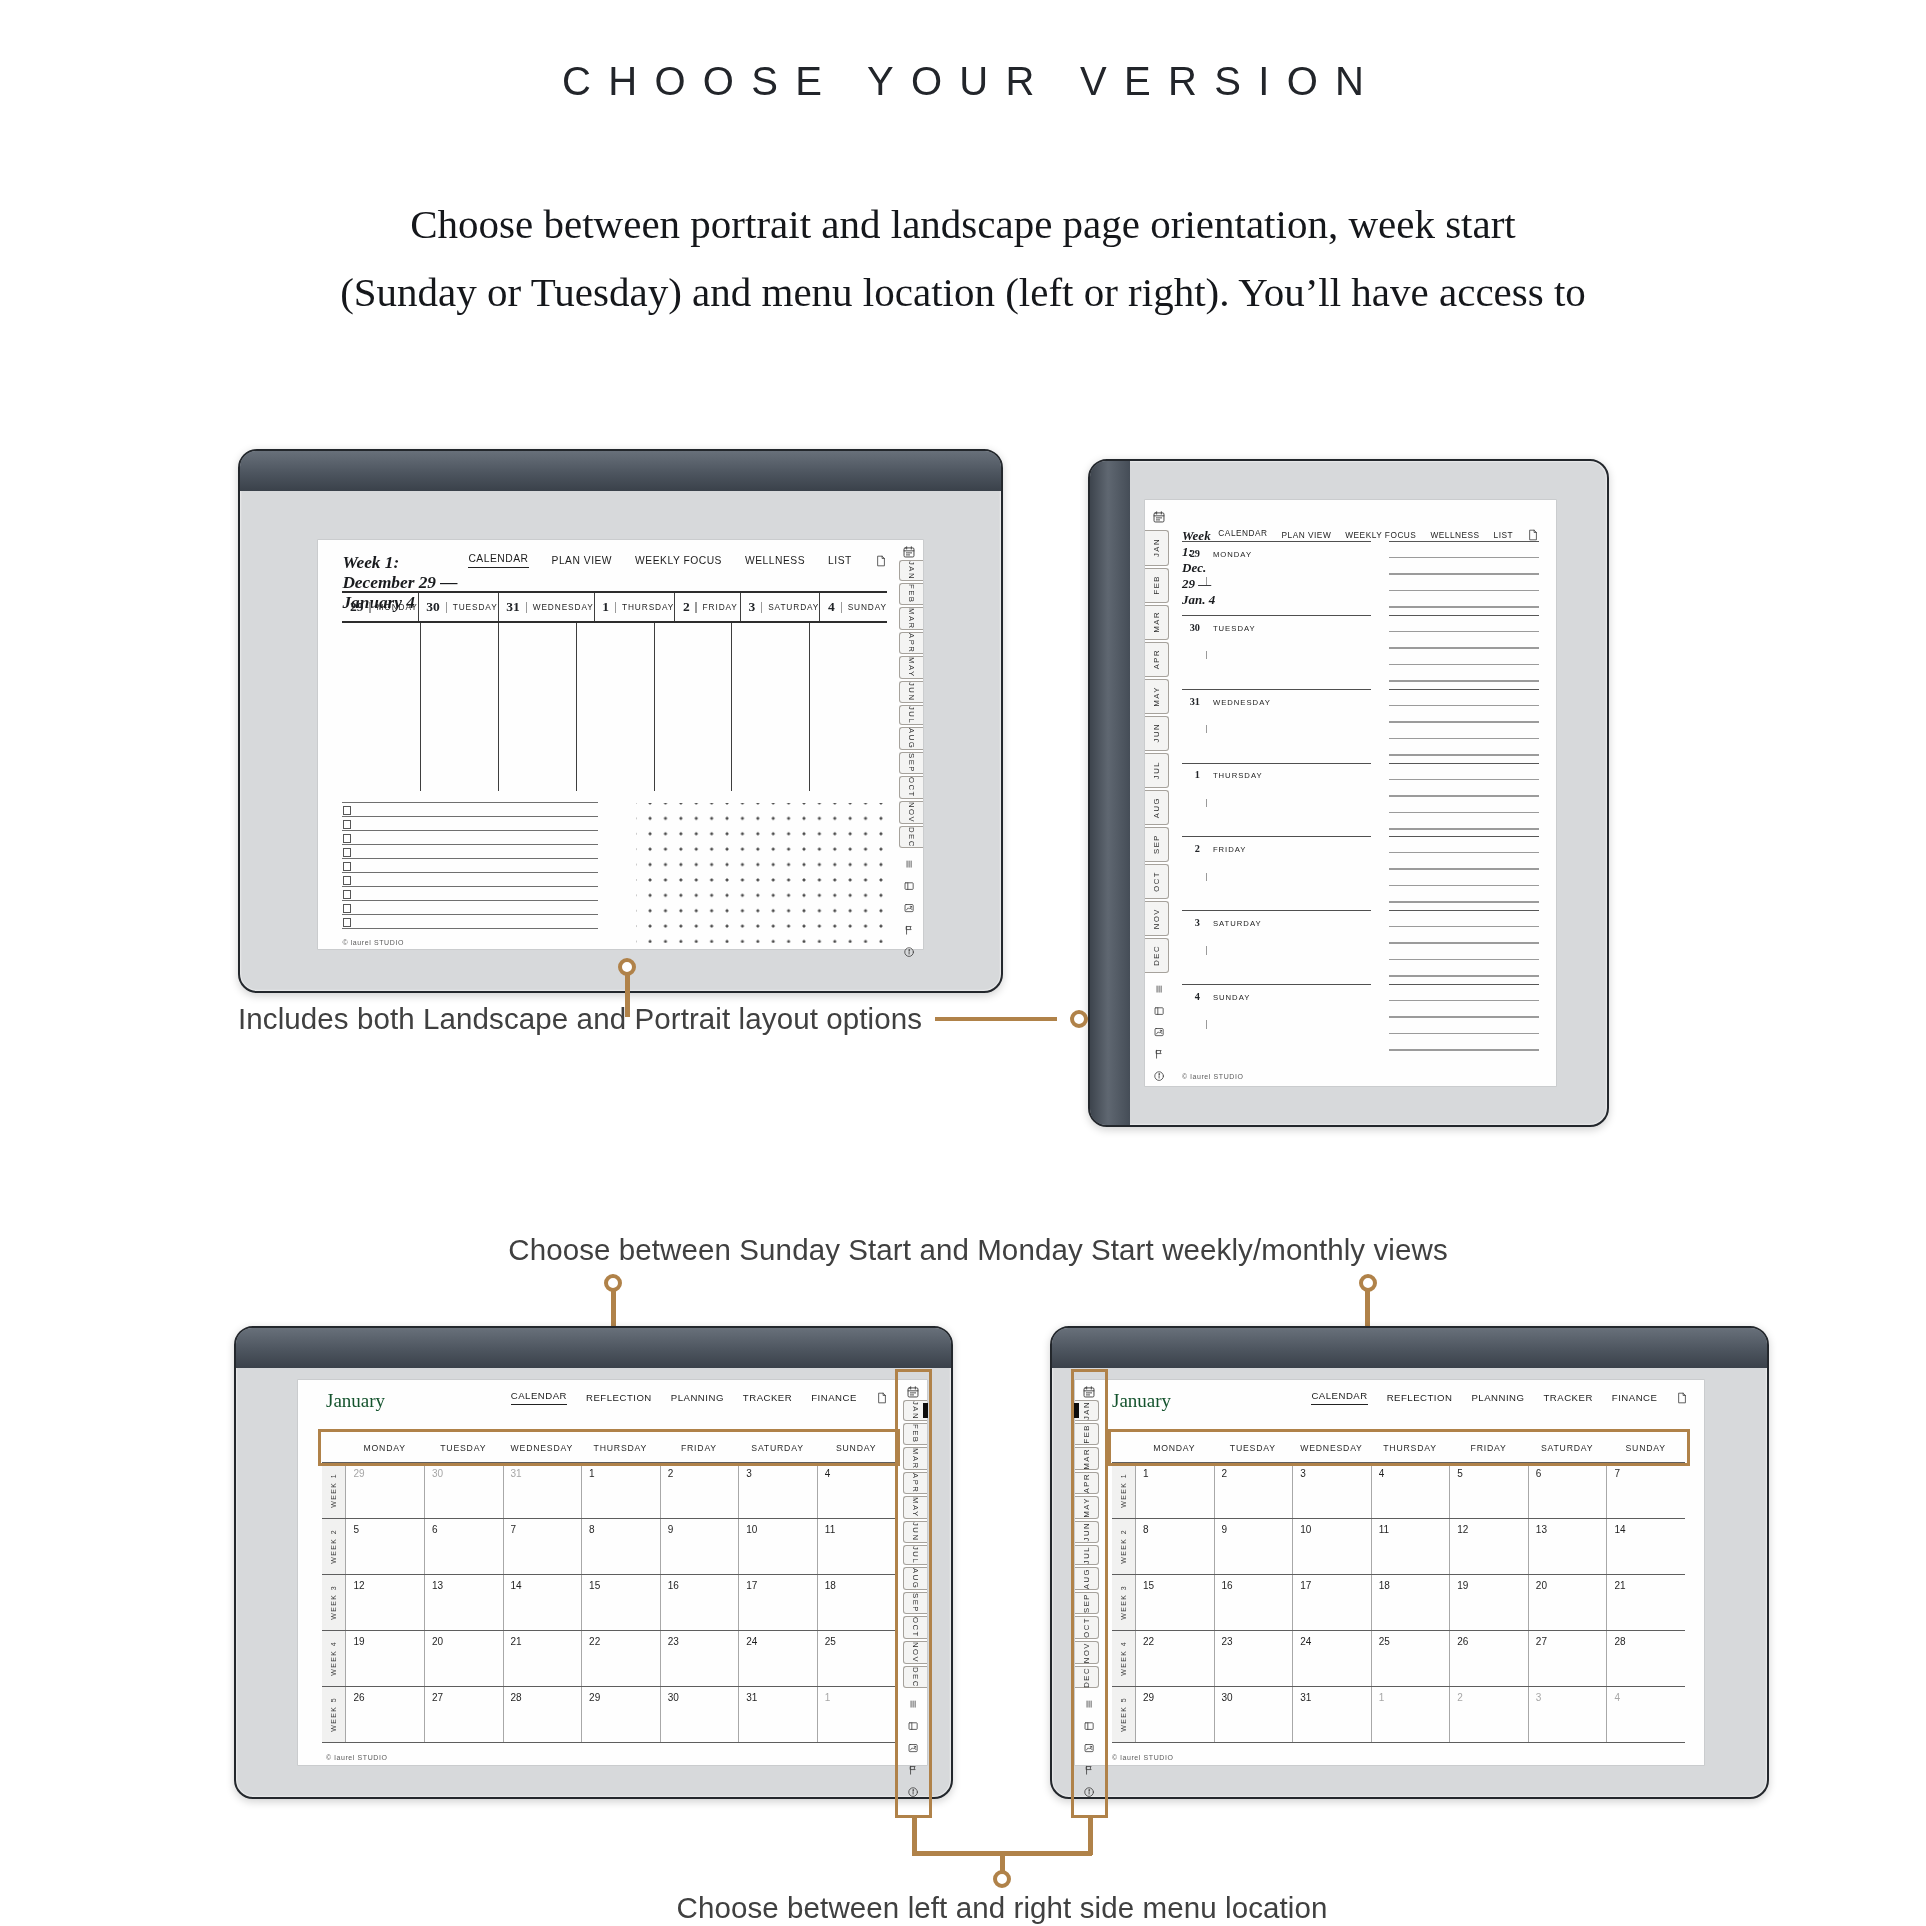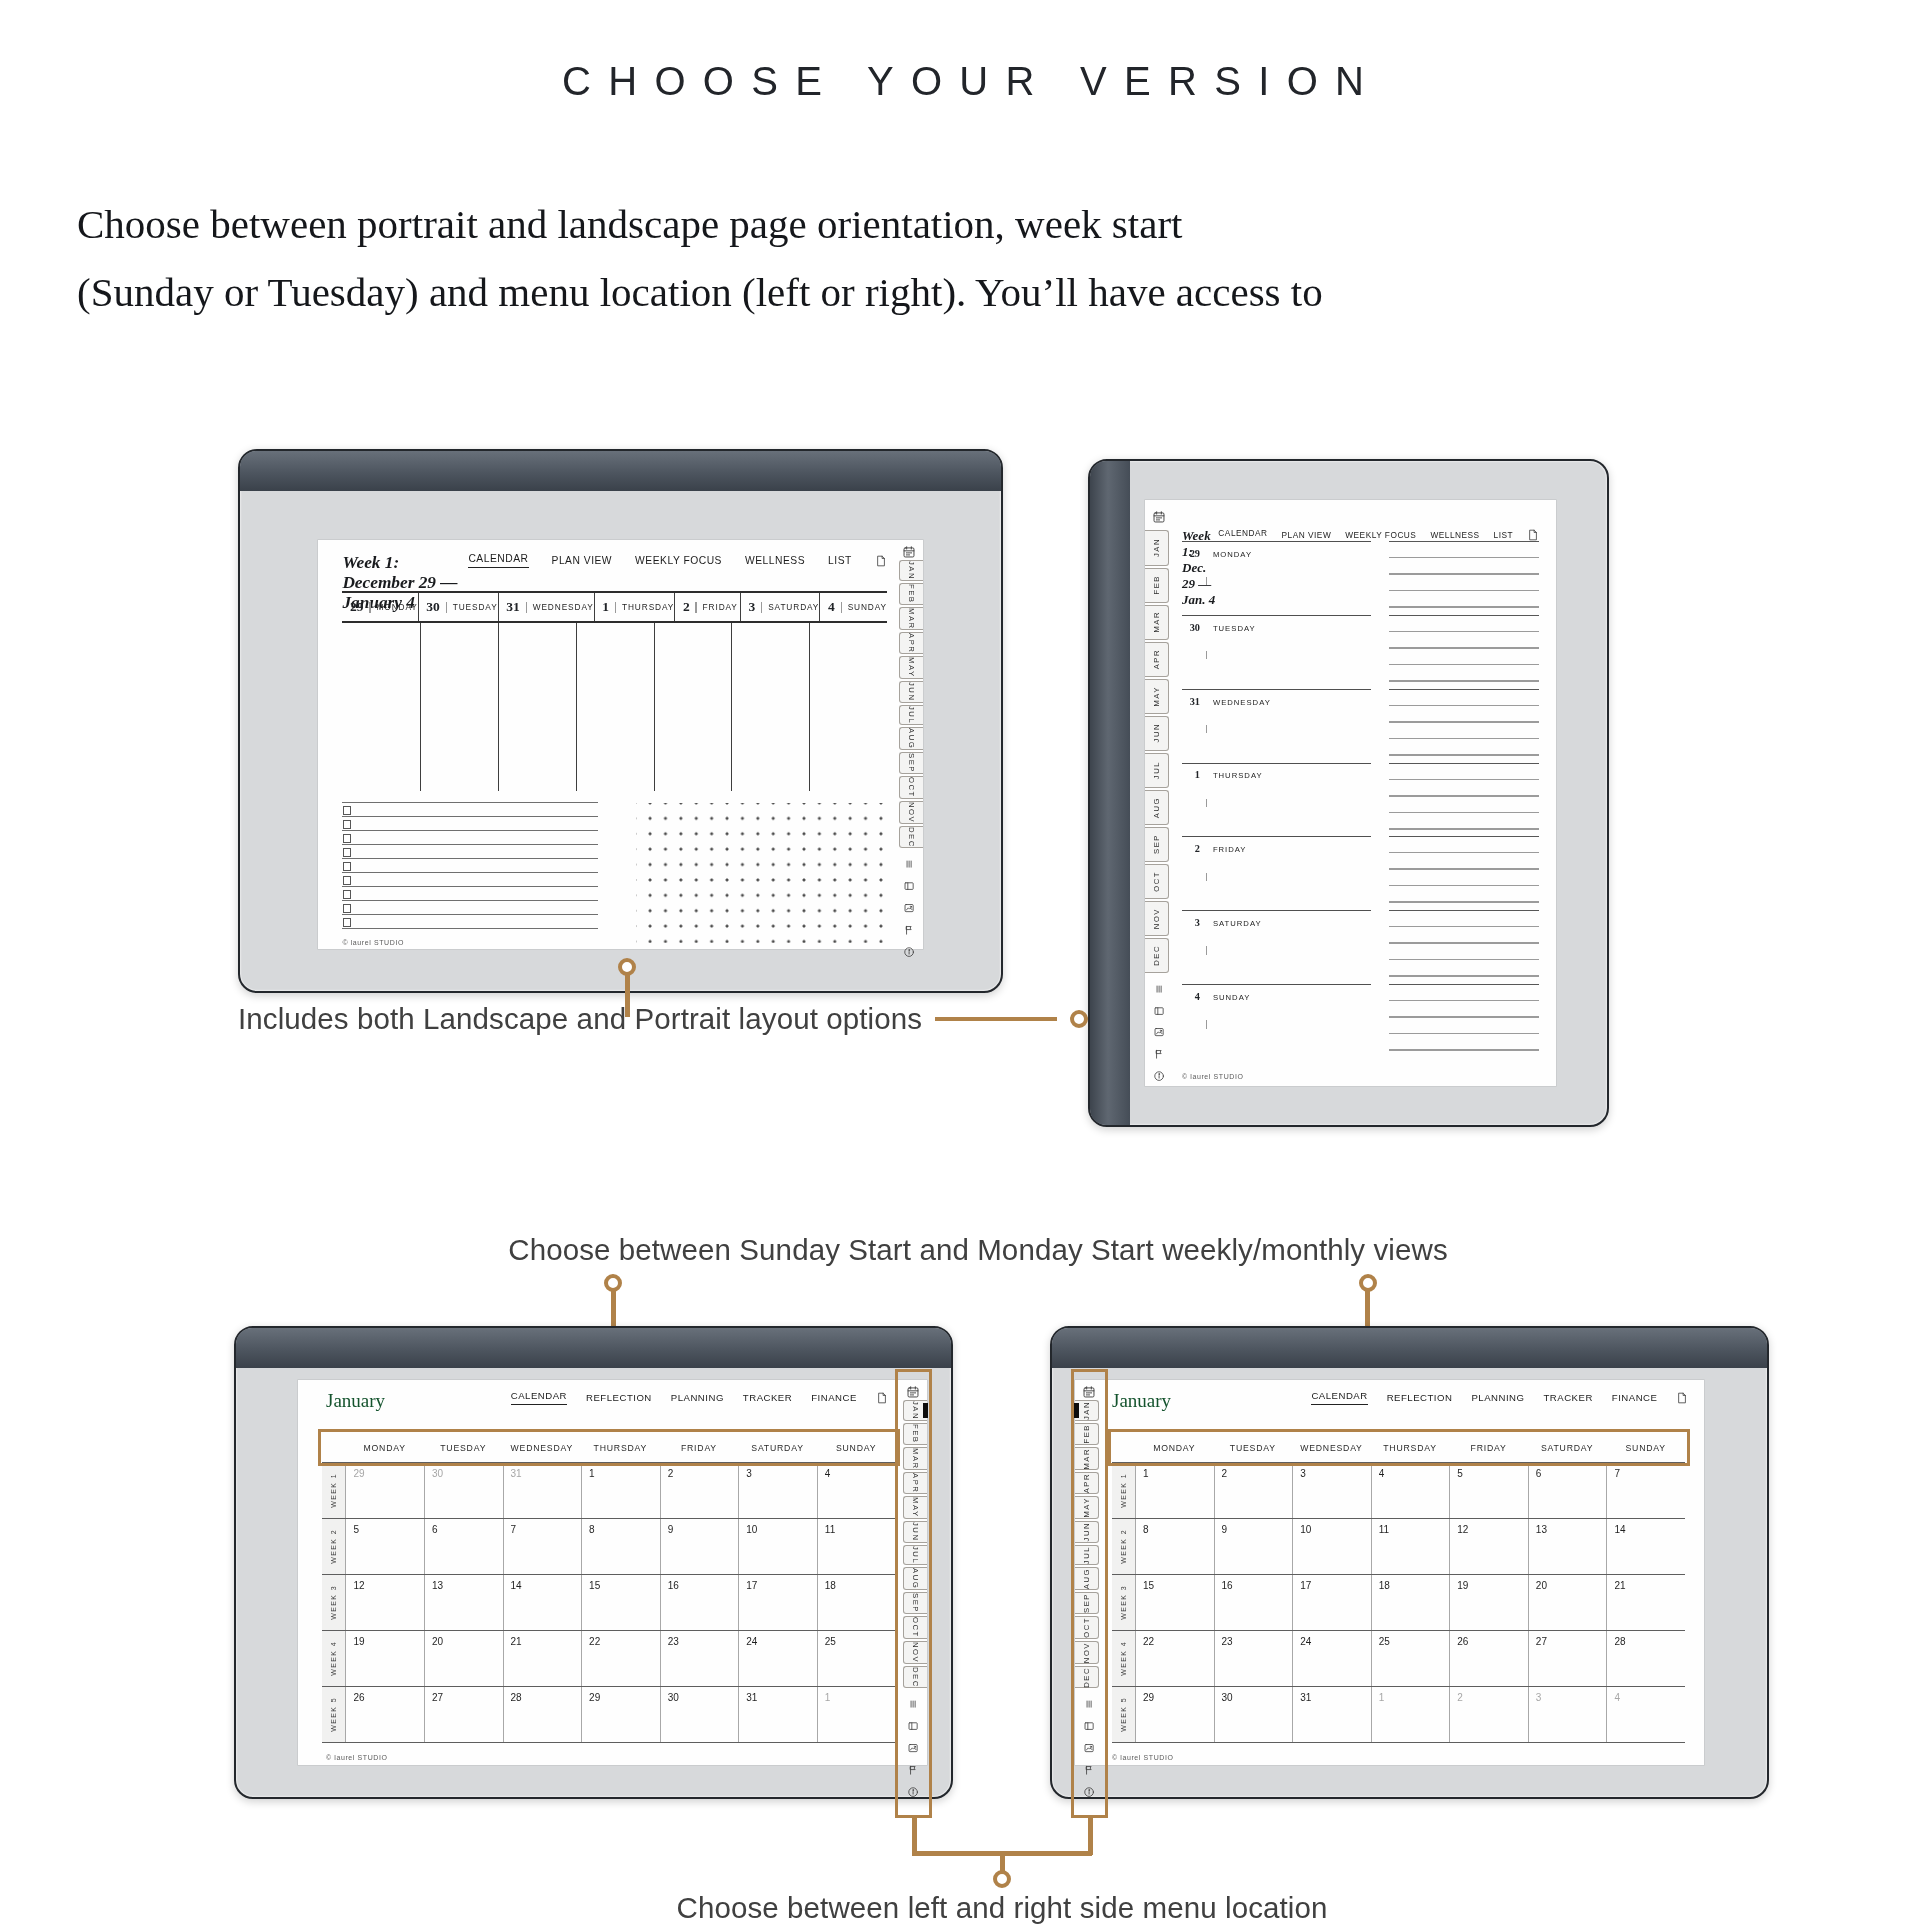--- a/index.html
+++ b/index.html
@@ -4,21 +4,21 @@
 <style>
   *{margin:0;padding:0;box-sizing:border-box}
   html,body{width:1926px;height:1926px;background:#fff;overflow:hidden;position:relative;
     font-family:"Liberation Sans",sans-serif;color:#212428}
   :root{--accent:#b08249;--ink:#1f2226}
 
   
   .h1{position:absolute;top:59px;left:0;width:100%;text-align:center;
     font-size:40px;font-weight:500;letter-spacing:17.3px;padding-left:17.3px;color:#22252a}
   .intro{position:absolute;top:190px;left:50%;transform:translateX(-50%);width:1772px;
-    text-align:left;font-family:"Liberation Serif","DejaVu Serif",serif;
+    text-align:center;font-family:"Liberation Serif","DejaVu Serif",serif;
     font-size:41px;line-height:68px;color:#15171b}
   .intro .ln{display:block}
   .intro .b8{font-weight:bold;font-style:italic;margin:0 8.3px}
 
   
   .tablet{position:absolute;background:#d7d9db;border:2.6px solid #23272c;border-radius:19px;
     box-shadow:0 2.6px 9px rgba(0,0,0,.18), inset 0 0 0 1.3px rgba(255,255,255,.35)}
   .tbar{position:absolute;background:linear-gradient(180deg,#68707a 0%,#4d555f 55%,#3a414a 100%)}
   .tbar.top{left:0;right:0;top:0;height:40px;border-radius:16px 16px 0 0}
   .tbar.left{top:0;bottom:0;left:0;width:40px;border-radius:16px 0 0 16px;

